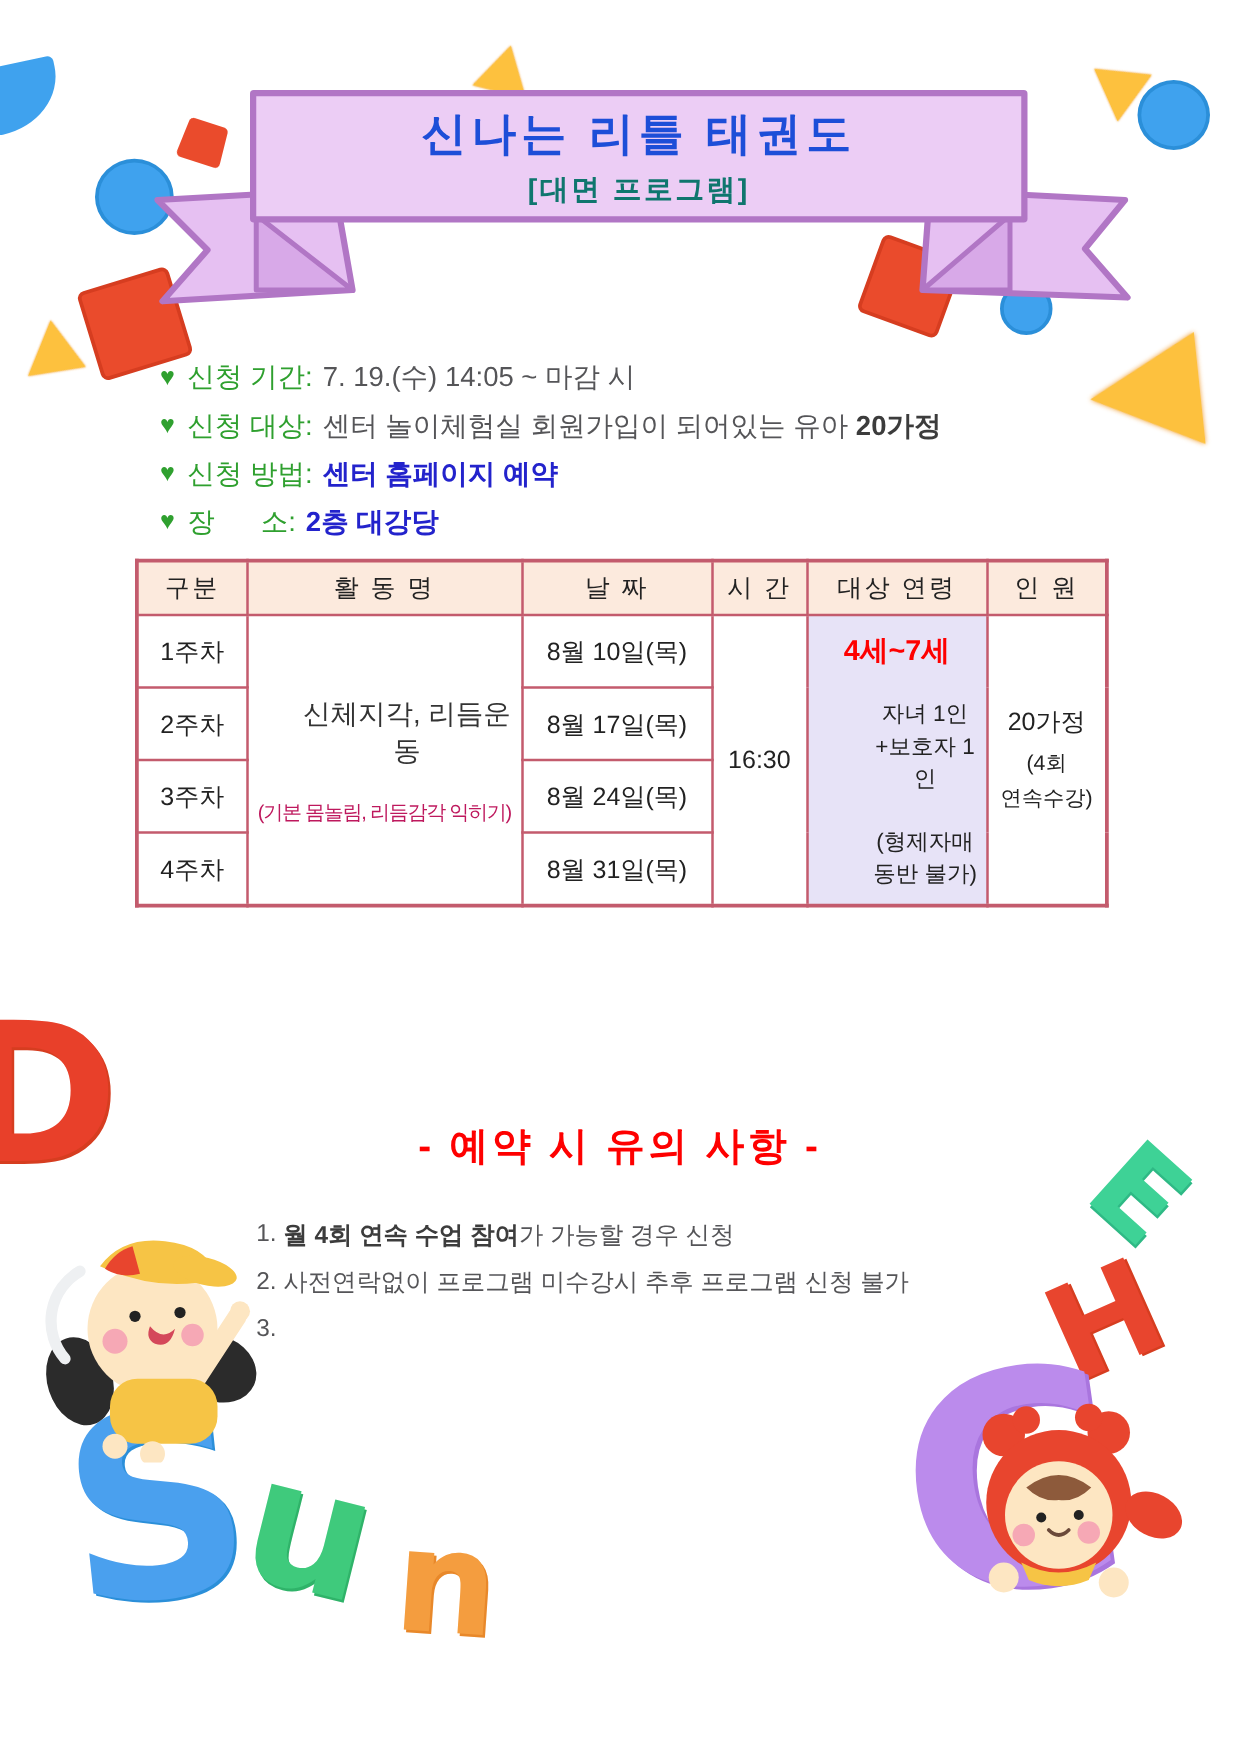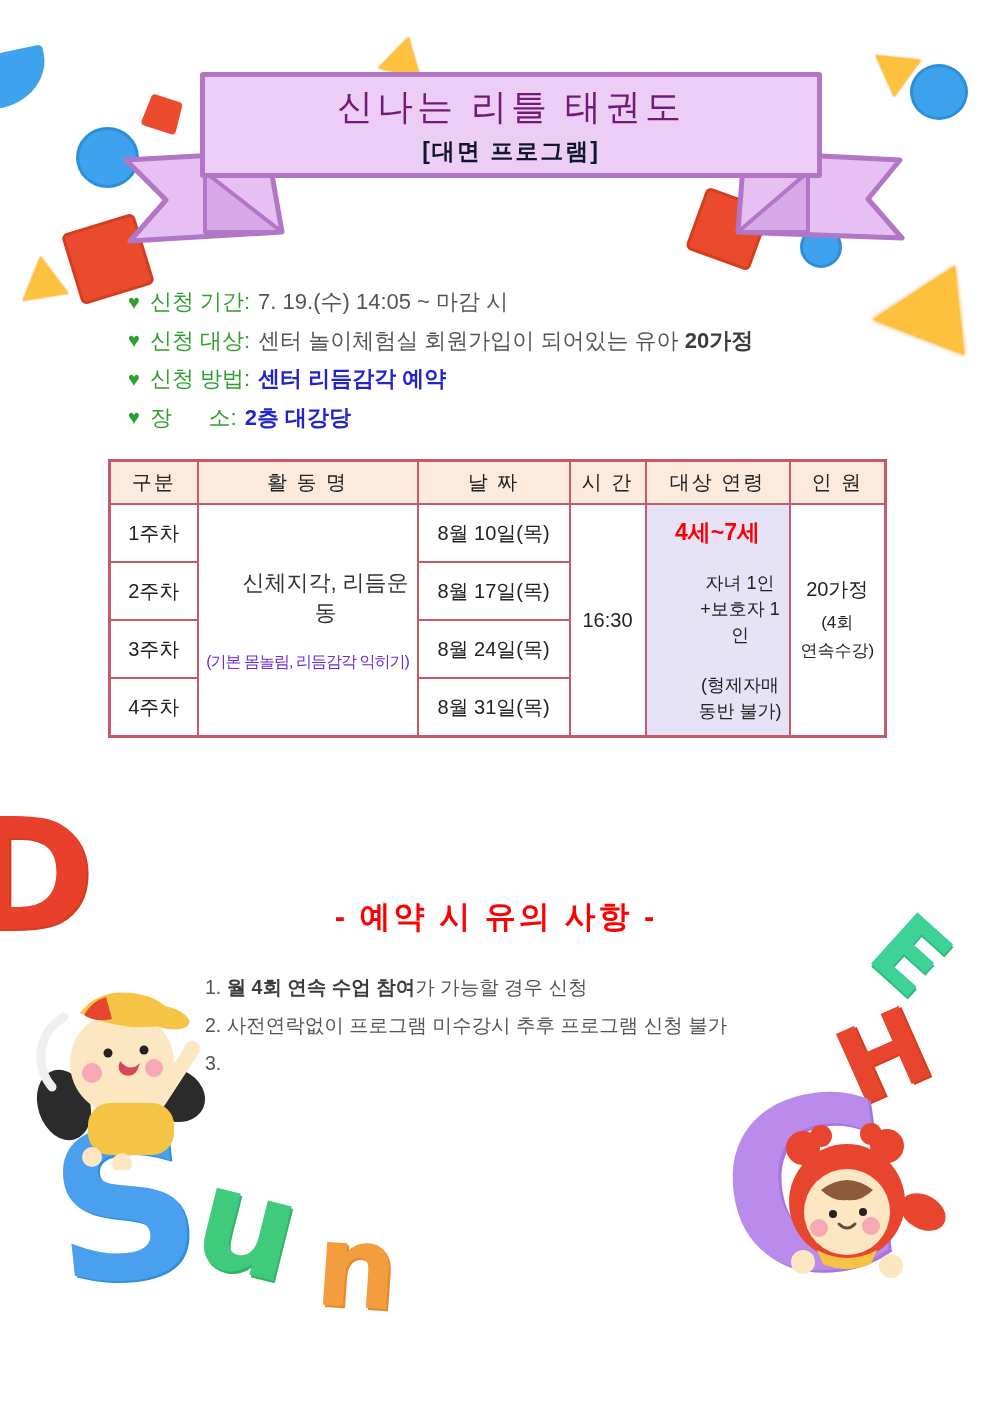--- a/index.html
+++ b/index.html
@@ -13,40 +13,40 @@
   .circle{border-radius:50%;}
   .blue{background:#3fa2ee;}
   .red-sq{background:#ea4b2c;border-radius:6px;}
   
   .ribbon-svg{position:absolute;left:0;top:0;z-index:2;}
   .banner-main{
     position:absolute;left:200px;top:72px;width:612px;height:96px;z-index:3;
     background:#eccdf5;border:5px solid #b176c5;border-radius:3px;
     display:flex;flex-direction:column;align-items:center;justify-content:center;
   }
-  .banner-title{font-size:36px;font-weight:normal;color:#701a75;letter-spacing:4px;}
-  .banner-subtitle{font-size:23px;font-weight:bold;color:#0f172a;margin-top:4px;letter-spacing:2px;}
+  .banner-title{font-size:36px;font-weight:bold;color:#1d4ed8;letter-spacing:4px;}
+  .banner-subtitle{font-size:23px;font-weight:bold;color:#0f766e;margin-top:4px;letter-spacing:2px;}
   
   .info{position:absolute;left:128px;top:283px;width:780px;z-index:4;}
   .info-line{font-size:22px;height:38.5px;display:flex;align-items:center;white-space:pre;}
   .heart{color:#2fa02f;margin-right:10px;font-size:20px;}
   .ilabel{color:#2fa02f;margin-right:8px;white-space:pre;}
   .plain{color:#555558;}
   .bold-dark{color:#3c3c3c;font-weight:bold;}
   .blue-b{color:#2323cc;font-weight:bold;}
   .red-t{color:#fe0000;}
   
-  .sched{position:absolute;left:108px;top:459px;z-index:4;border-collapse:collapse;table-layout:fixed;padding-left:47px;}
+  .sched{position:absolute;left:108px;top:447px;z-index:4;border-collapse:collapse;table-layout:fixed;padding-left:47px;}
   .sched td,.sched th{border:2px solid #c35b6d;text-align:center;vertical-align:middle;padding:0;}
   .sched{border:3px solid #c35b6d;}
   .sched th{background:#fceadd;font-size:20px;font-weight:normal;color:#222;height:41px;letter-spacing:2px;}
   .sched td{font-size:20px;color:#222;height:56px;background:#fff;}
   .week{font-size:18px;}
   .act-title{font-size:22px;color:#333;margin-left:36px;}
-  .act-sub{font-size:16px;margin-top:24px;color:#6d28d9;letter-spacing:-1px;}
+  .act-sub{font-size:16px;margin-top:24px;color:#be185d;letter-spacing:-1px;}
   .age-cell{background:#e7e3f7 !important;}
   .age-range{color:#fe0000;font-weight:bold;font-size:23px;margin-bottom:22px;}
   .age-line{font-size:18px;line-height:26px;margin-left:45px;}
   .age-gap{height:24px;}
   .cap-line1{font-size:20px;margin-bottom:6px;}
   .cap-line2{font-size:17px;line-height:28px;}
   
   .notice-head{
     position:absolute;left:0;top:896px;width:100%;text-align:center;z-index:4;
     font-size:31px;font-weight:bold;color:#fe0000;letter-spacing:3px;
@@ -93,21 +93,21 @@
   </div>
   <div class="info-line">
     <span class="heart">♥</span>
     <span class="ilabel">신청 대상:</span>
     <span class="plain">센터 놀이체험실 회원가입이 되어있는 유아 </span>
     <span class="bold-dark">20가정</span>
   </div>
   <div class="info-line">
     <span class="heart">♥</span>
     <span class="ilabel">신청 방법:</span>
-    <span class="blue-b">센터 리듬감각 예약</span>
+    <span class="blue-b">센터 홈페이지 예약</span>
   </div>
   <div class="info-line">
     <span class="heart">♥</span>
     <span class="ilabel">장      소:</span>
     <span class="blue-b">2층 대강당</span>
   </div>
 </div>
 
 <table class="sched">
   <colgroup>

